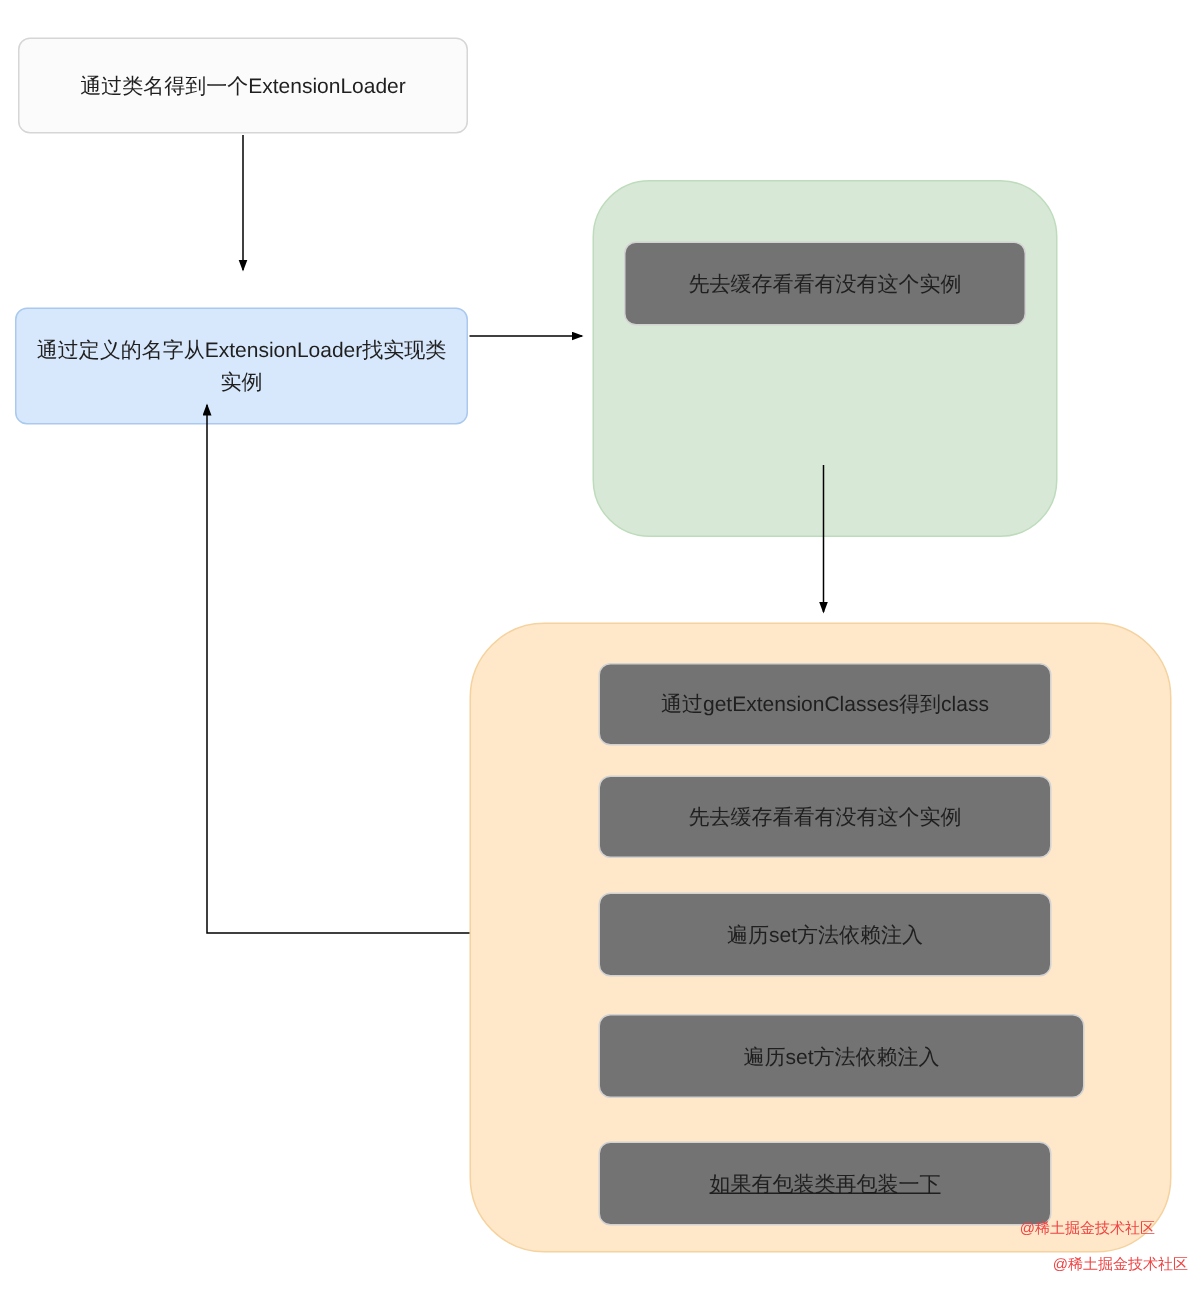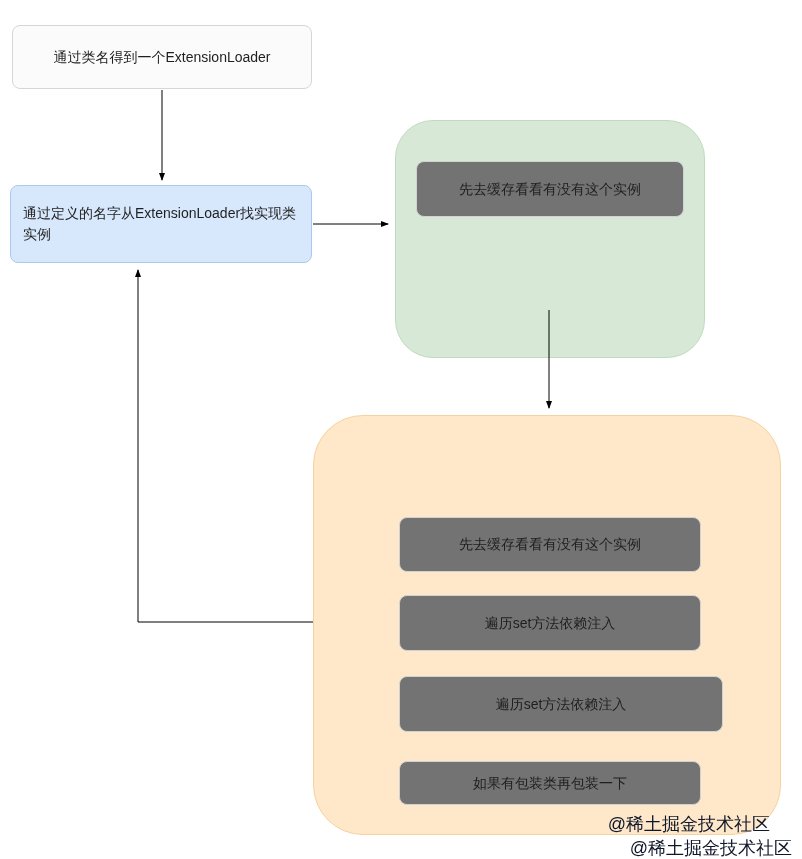--- a/index.html
+++ b/index.html
@@ -13,32 +13,34 @@
     width: 802px;
     height: 859px;
     background: #ffffff;
     overflow: hidden;
   }
   .node {
     position: absolute;
     display: flex;
     align-items: center;
     justify-content: center;
+    text-align: center;
     font-size: 14px;
     line-height: 1.5;
     border-radius: 8px;
     padding: 4px 12px;
   }
   .start-node {
     background: #fbfbfb;
     border: 1px solid #d6d6d6;
   }
   .blue-node {
     background: #d8e8fc;
     border: 1px solid #a9c9ef;
+    margin-top: 20px;
   }
   .group {
     position: absolute;
   }
   .green-group {
     background: #d7e9d6;
     border: 1px solid #bedcbc;
     border-radius: 38px;
   }
   .orange-group {
@@ -53,43 +55,44 @@
   svg.arrows {
     position: absolute;
     left: 0;
     top: 0;
     width: 802px;
     height: 859px;
     pointer-events: none;
   }
   .watermark {
     position: absolute;
-    color: #0f172a;
-    font-size: 18px;
+    color: #ef4444;
+    font-size: 10px;
     white-space: nowrap;
   }
 </style>
 </head>
 <body>
 
 <div class="canvas">
 
   <div class="node start-node" style="left:12px; top:25px; width:300px; height:64px;">通过类名得到一个ExtensionLoader</div>
 
   <div class="node blue-node" style="left:10px; top:185px; width:302px; height:78px;">通过定义的名字从ExtensionLoader找实现类实例</div>
 
   <div class="group green-group" style="left:395px; top:120px; width:310px; height:238px;">
     <div class="node inner-node" style="left:20px; top:40px; width:268px; height:56px;">先去缓存看看有没有这个实例</div>
   </div>
 
   <div class="group orange-group" style="left:313px; top:415px; width:468px; height:420px;">
+    <div class="node inner-node" style="left:85px; top:26px; width:302px; height:55px;">通过getExtensionClasses得到class</div>
     <div class="node inner-node" style="left:85px; top:101px; width:302px; height:55px;">先去缓存看看有没有这个实例</div>
     <div class="node inner-node" style="left:85px; top:179px; width:302px; height:56px;">遍历set方法依赖注入</div>
     <div class="node inner-node" style="left:85px; top:260px; width:324px; height:56px;">遍历set方法依赖注入</div>
-    <div class="node inner-node" style="left:85px; top:345px; width:302px; height:44px;">如果有包装类再包装一下</div>
+    <div class="node inner-node" style="left:85px; top:345px; width:302px; height:56px;text-decoration:underline;">如果有包装类再包装一下</div>
   </div>
 
   <svg class="arrows" viewBox="0 0 802 859" xmlns="http://www.w3.org/2000/svg">
     <defs>
       <marker id="arrowhead" markerWidth="10" markerHeight="8" refX="7" refY="3" orient="auto" markerUnits="userSpaceOnUse">
         <path d="M0,0 L8,3 L0,6 Z" fill="#000000"></path>
       </marker>
     </defs>
     <path d="M162 90 L162 180" stroke="#000000" stroke-width="1" fill="none" marker-end="url(#arrowhead)"></path>
     <path d="M313 224 L388 224" stroke="#000000" stroke-width="1" fill="none" marker-end="url(#arrowhead)"></path>

